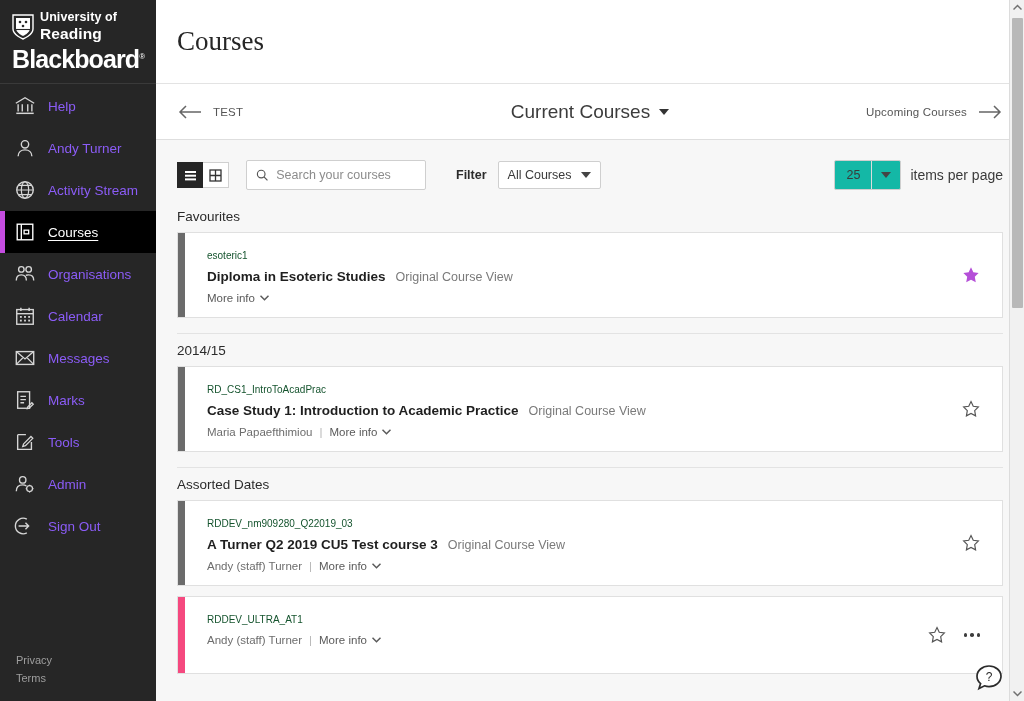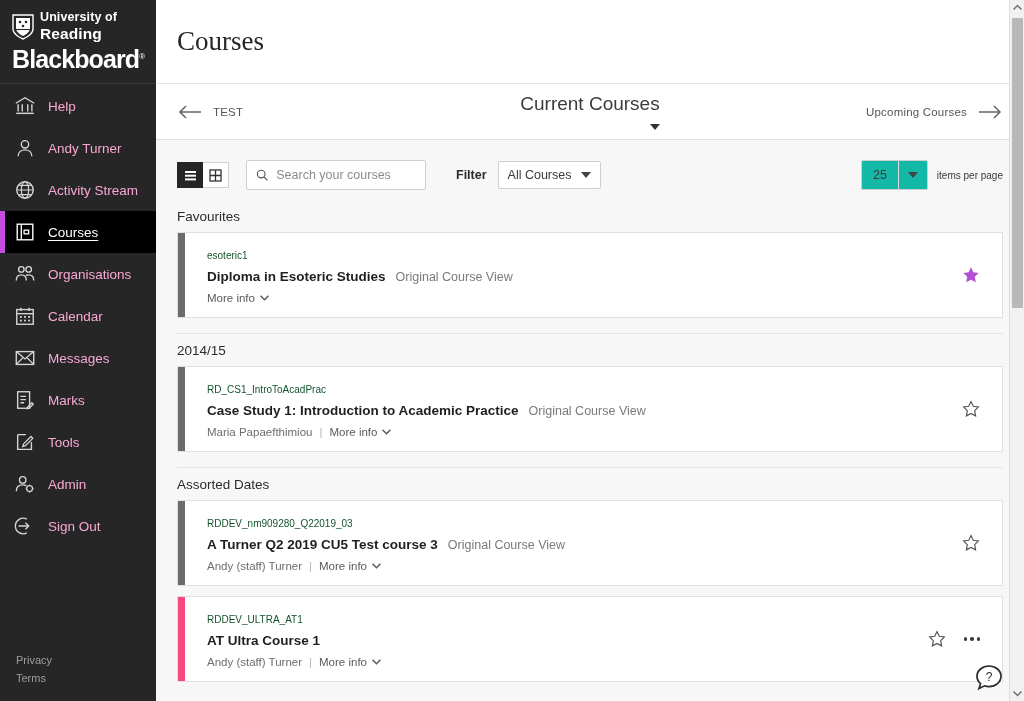--- a/index.html
+++ b/index.html
@@ -31,21 +31,21 @@
   .brand-bb {
     color: #ffffff; font-size: 25px; font-weight: 700; letter-spacing: -.9px;
     margin-top: 3px; position: relative; white-space: nowrap;
   }
   .brand-bb sup { font-size: 8px; font-weight: 400; vertical-align: super; }
 
   .nav { flex: 1 1 auto; padding-top: 1px; overflow: hidden; }
   .nav-item {
     height: 42px; display: flex; align-items: center; gap: 12px;
     padding-left: 14px; position: relative; cursor: pointer;
-    color: #f9a8d4; font-size: 13.5px;
+    color: #8b5cf6; font-size: 13.5px;
   }
   .nav-item .ico { width: 22px; height: 22px; flex: 0 0 22px; display:block; }
   .nav-item .lbl { white-space: nowrap; }
   .nav-item.active { background: #000000; color: #ffffff; }
   .nav-item.active .lbl { text-decoration: underline; text-underline-offset: 3px; }
   .nav-item.active::before {
     content: ""; position: absolute; left: 0; top: 0; bottom: 0;
     width: 5px; background: #c44ce0;
   }
   .sidebar-footer { padding: 0 0 14px 16px; }
@@ -80,22 +80,22 @@
     display: flex; align-items: center; gap: 10px; cursor: pointer;
   }
   .term-right { margin-left: auto; }
   .term-side-lbl { font-size: 11.5px; color: #555; letter-spacing: .2px; }
   .term-center {
     position: absolute; left: 0; right: 0; top: 0; bottom: 0;
     display: flex; align-items: center; justify-content: center;
     pointer-events: none;
   }
   .term-center-inner {
-    display: flex; align-items: flex-end; gap: 9px;
-    pointer-events: auto; cursor: pointer; flex-direction: column;
+    display: flex; align-items: center; gap: 9px;
+    pointer-events: auto; cursor: pointer;
   }
   .term-current { font-size: 19px; color: #3c3c3c; }
   .caret-sm {
     width: 0; height: 0; border-left: 5px solid transparent;
     border-right: 5px solid transparent; border-top: 6px solid #333;
   }
 
   .content {
     flex: 1 1 auto; overflow: hidden; padding: 0 21px;
     background: #f7f7f7;
@@ -140,21 +140,21 @@
   .per-page-wrap { margin-left: auto; display: flex; align-items: center; gap: 9px; }
   .per-page {
     height: 30px; border: 1px solid #cfcfcf; background: #14b8a6;
     border-radius: 2px; display: flex; align-items: center; cursor: pointer;
   }
   .per-page .num {
     padding: 0 11px; font-size: 12.5px; color: #3a3a3a;
     border-right: 1px solid #dcdcdc; line-height: 28px;
   }
   .per-page .arrow { padding: 0 9px; display: flex; align-items: center; }
-  .per-page-text { font-size: 10px; color: #3a3a3a; }
+  .per-page-text { font-size: 14px; color: #3a3a3a; }
 
   .section-head {
     font-size: 13.5px; color: #2b2b2b; padding: 9px 0 8px 0;
   }
   .term-group + .term-group { border-top: 1px solid #e3e3e3; margin-top: 15px; }
 
   .course-card {
     background: #ffffff; border: 1px solid #e0e0e0;
     display: flex; margin-bottom: 10px; position: relative;
     min-height: 78px;
@@ -513,24 +513,20 @@
                 <path d="M10 1.8 L12.5 7 L18.2 7.8 L14.1 11.9 L15.1 17.6 L10 14.9 L4.9 17.6 L5.9 11.9 L1.8 7.8 L7.5 7 Z" fill="none" stroke="#555" stroke-width="1.3"></path>
               </svg>
             </span>
           </div>
         </div>
 
         <div class="course-card">
           <div class="card-accent ultra"></div>
           <div class="card-body">
             <div class="course-id">RDDEV_ULTRA_AT1</div>
-            <div class="course-title-row">
-              <span class="course-title">AT Ultra Course 1</span>
-              <span class="course-view-tag"></span>
-            </div>
             <div class="course-meta">
               <span>Andy (staff) Turner</span>
               <span class="sep">|</span>
               <span class="more-info">
                 <span>More info</span>
                 <svg width="9" height="6" viewBox="0 0 9 6">
                   <path d="M0.5 0.8 L4.5 4.8 L8.5 0.8" fill="none" stroke="#5a5a5a" stroke-width="1.5"></path>
                 </svg>
               </span>
             </div>

